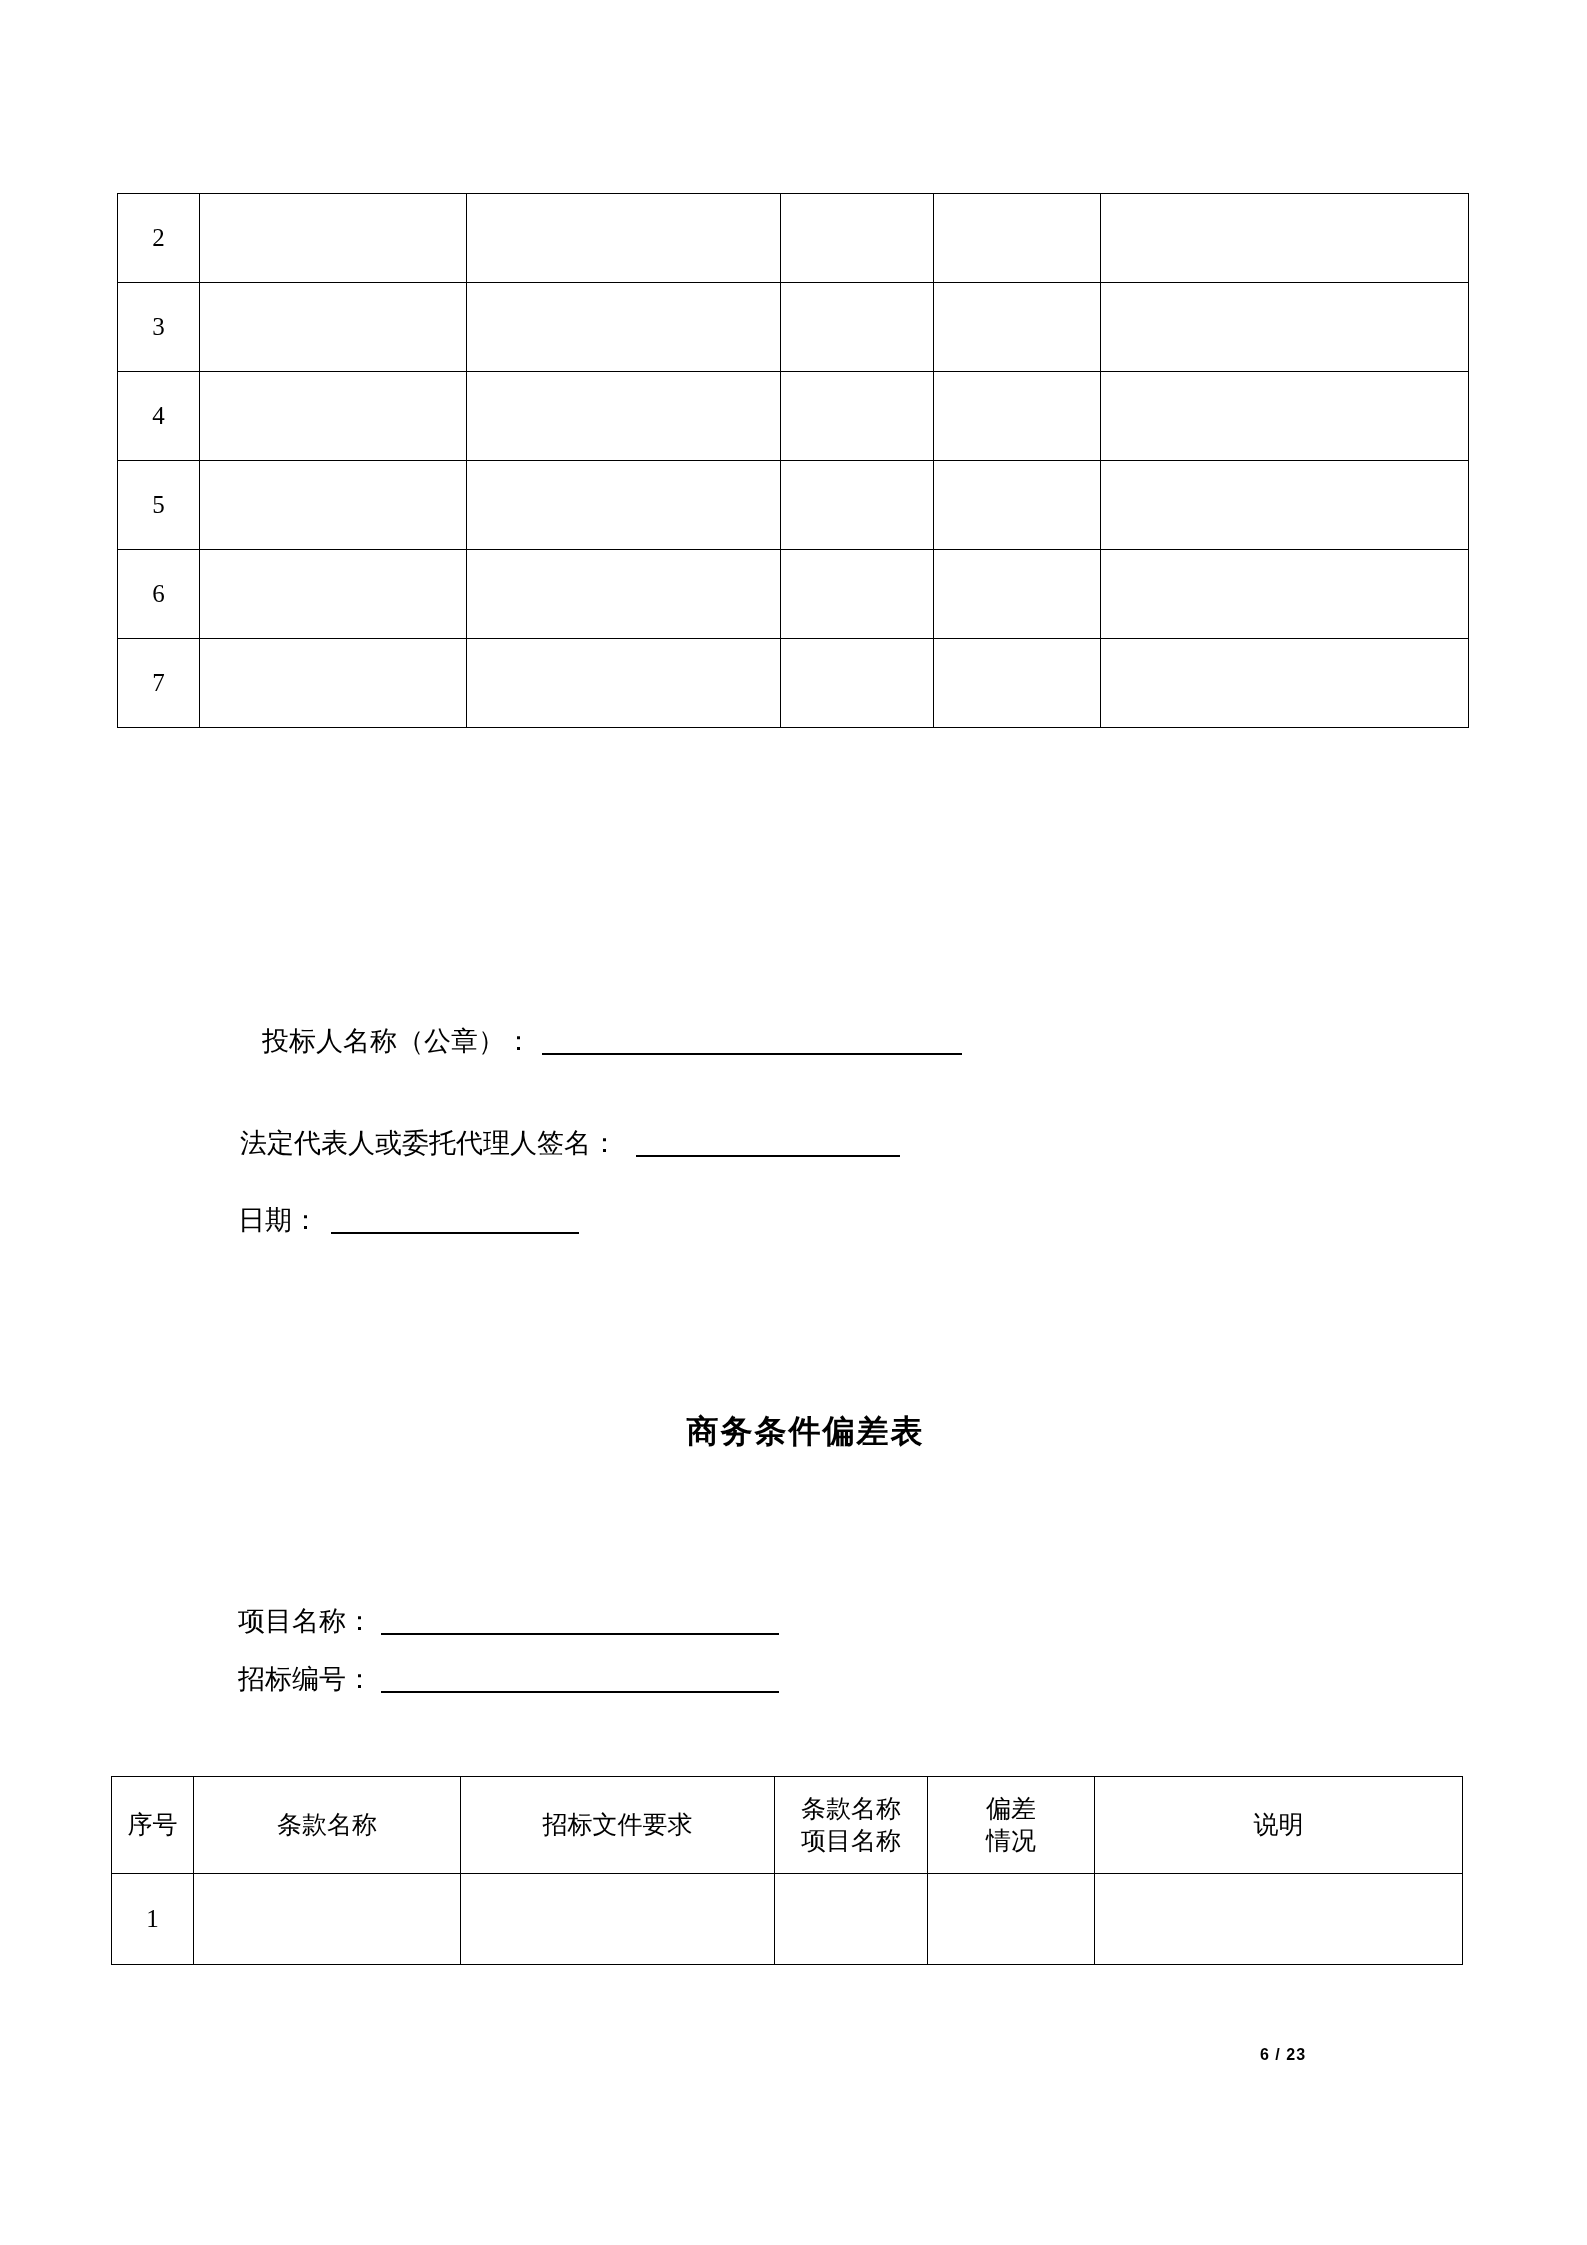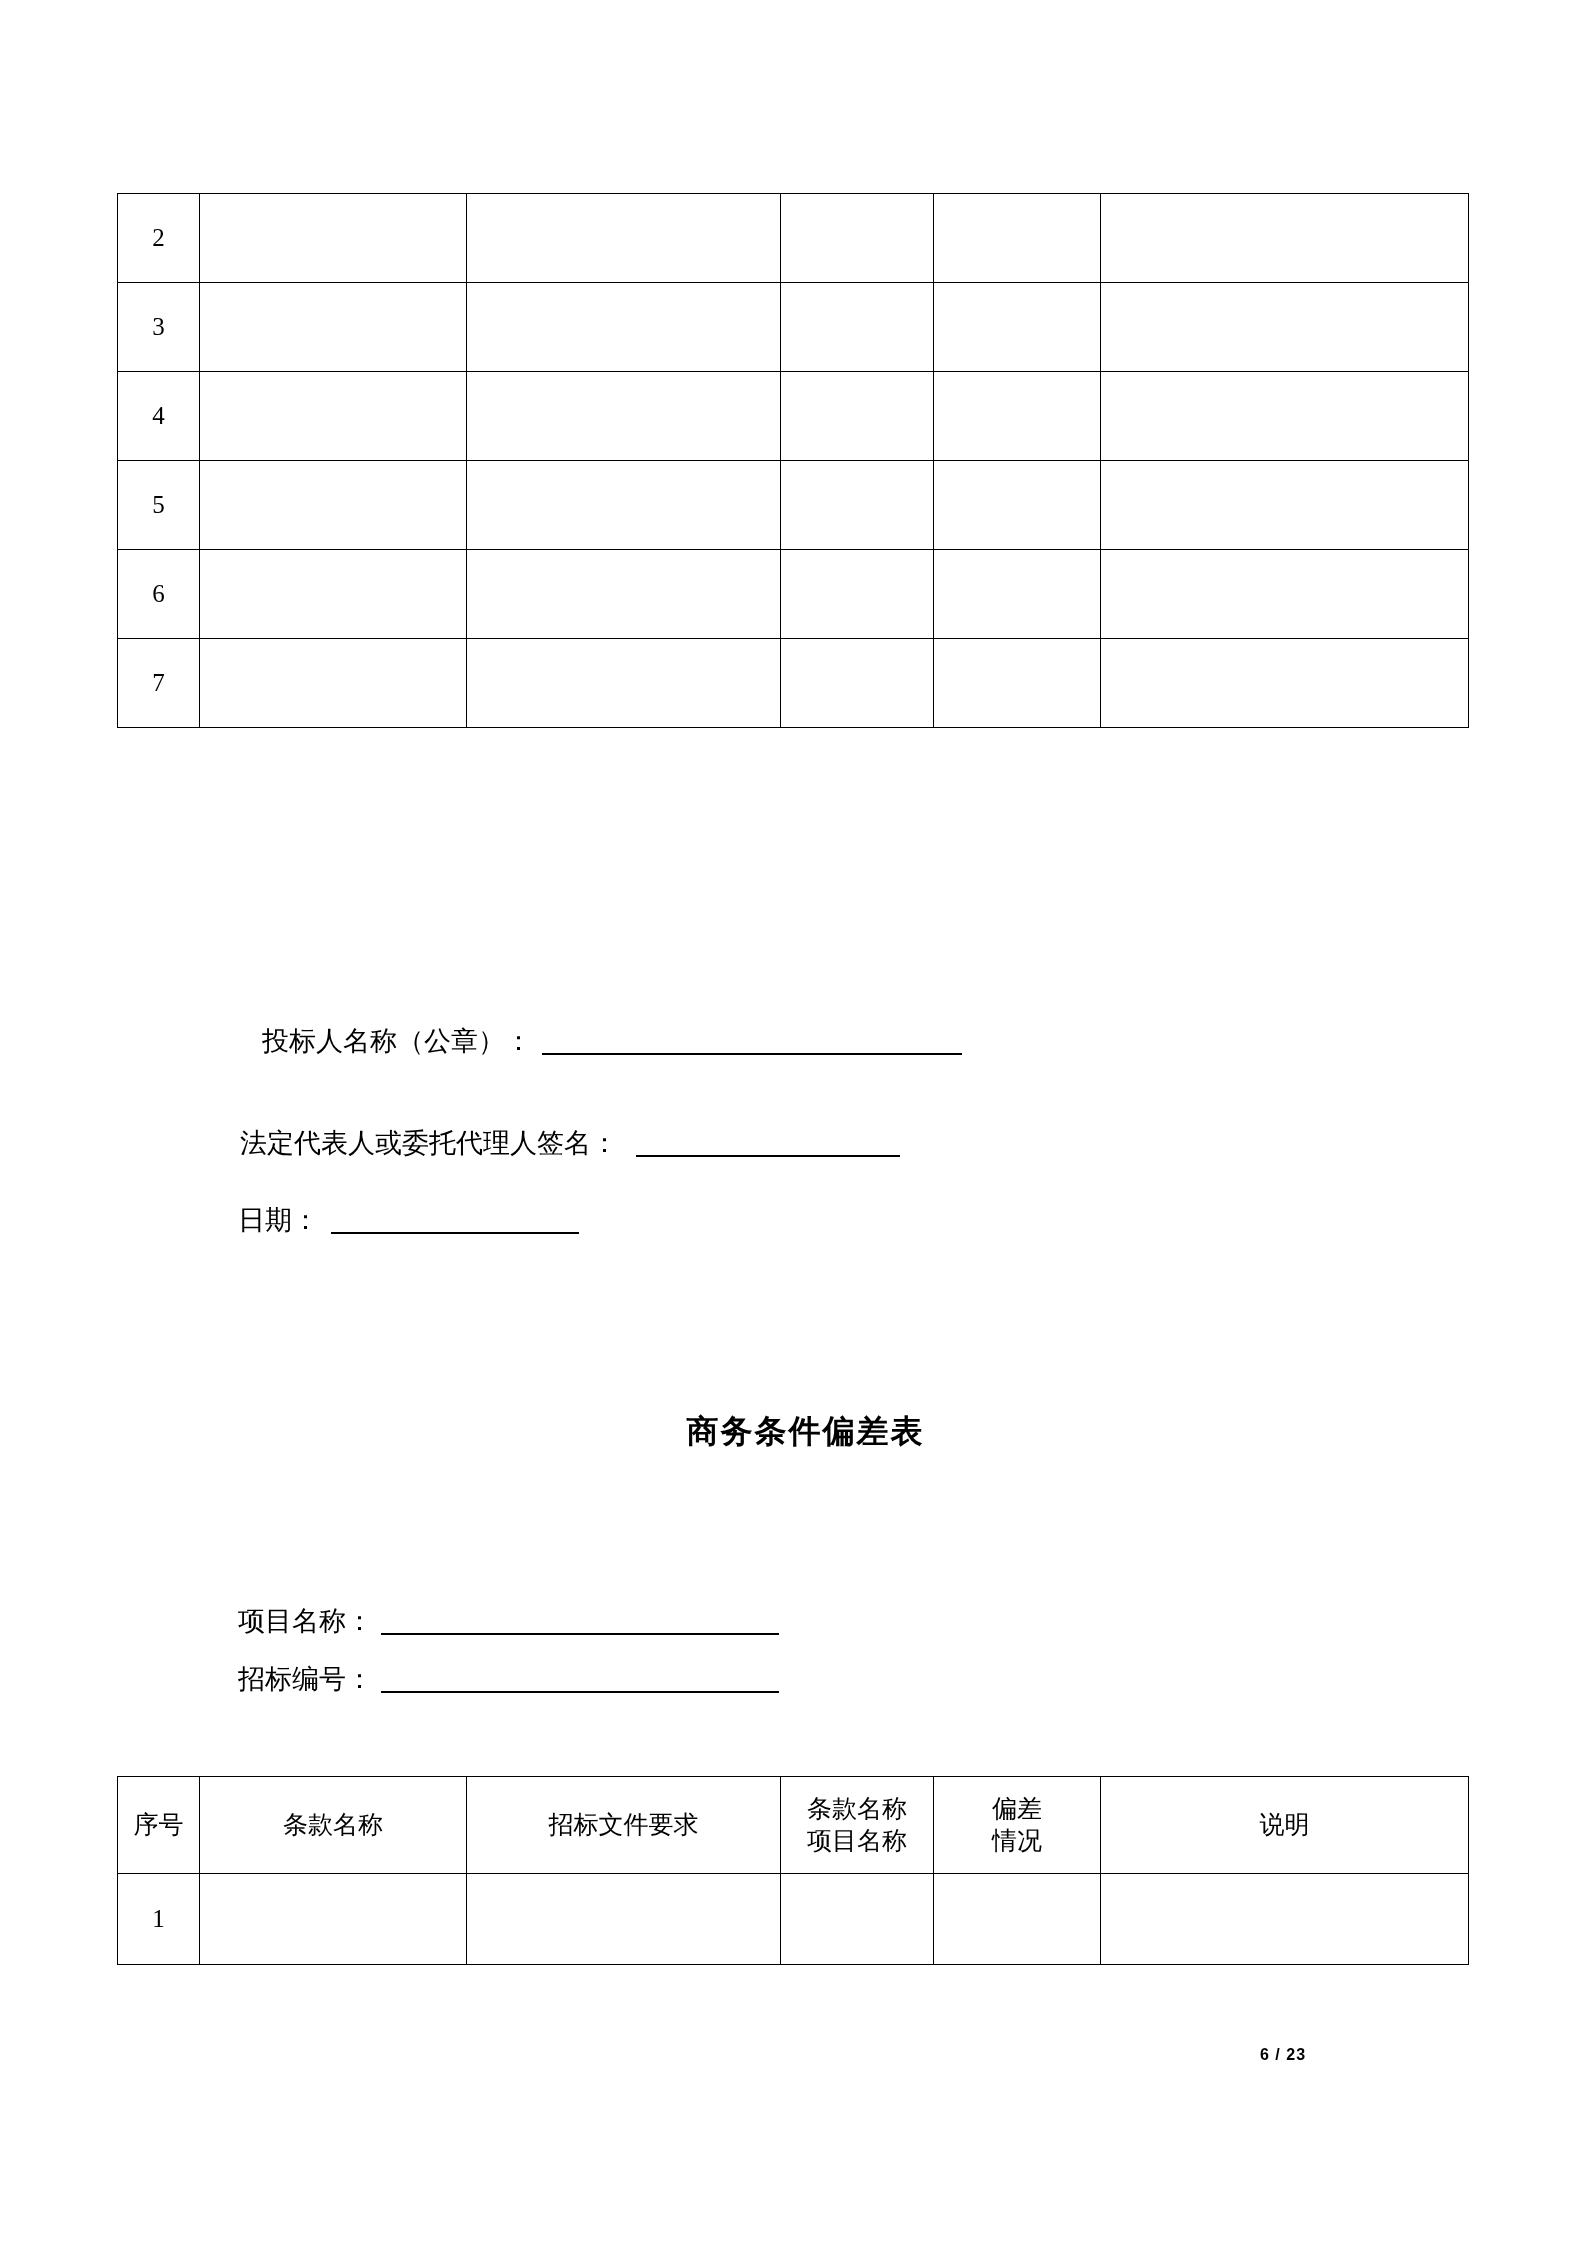--- a/index.html
+++ b/index.html
@@ -48,21 +48,21 @@
   
   #table-top {
     left: 117px;
     top: 193px;
     width: 1351px;
   }
   #table-top td { height: 88px; }
 
   
   #table-bottom {
-    left: 117px;
+    left: 111px;
     top: 1776px;
     width: 1351px;
   }
   #table-bottom th { height: 96px; }
   #table-bottom td { height: 90px; }
 
   .hdr-line { display: block; }
 
   
   .text-line {

